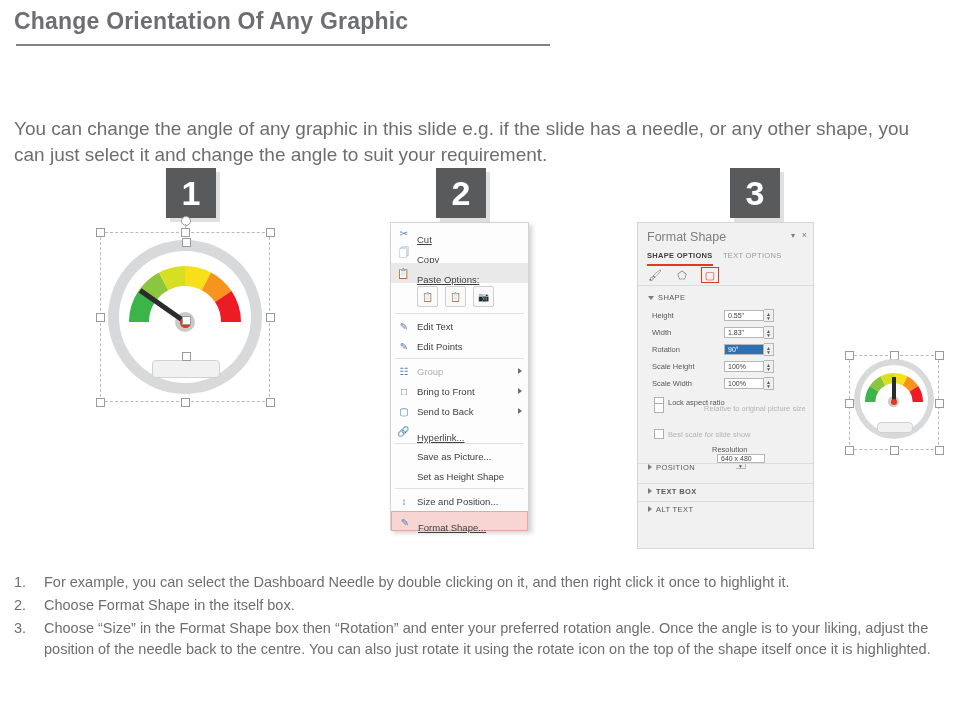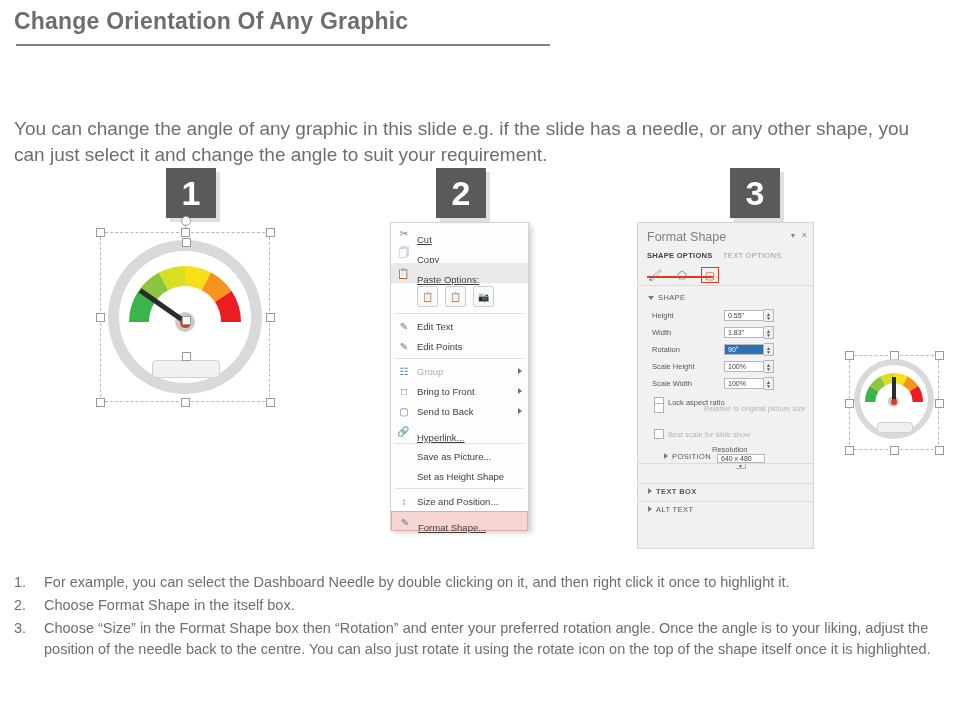--- a/index.html
+++ b/index.html
@@ -74,21 +74,21 @@
 
   
   .pane{
     position:absolute;left:637px;top:222px;width:175px;height:325px;
     background:#f1f1f1;border:1px solid #d5d5d5;font-size:8px;color:#58585a;
   }
   .pane-title{position:absolute;left:9px;top:7px;font-size:12.5px;color:#7f7f7f;}
   .pane-close{position:absolute;right:6px;top:7px;font-size:9px;color:#7f7f7f;}
   .pane-caret{position:absolute;right:18px;top:8px;font-size:8px;color:#7f7f7f;}
   .pane-tabs{position:absolute;left:9px;top:28px;font-size:7.5px;letter-spacing:.3px;}
-  .pane-tabs .on{color:#404041;font-weight:bold;border-bottom:2px solid #e03a1e;padding-bottom:16px;}
+  .pane-tabs .on{color:#404041;font-weight:bold;border-bottom:2px solid #e03a1e;padding-bottom:4px;}
   .pane-tabs .off{color:#9b9b9b;margin-left:8px;}
   .pane-iconrow{position:absolute;left:9px;top:44px;display:flex;gap:11px;align-items:center;}
   .pane-iconrow .pi{width:16px;height:14px;display:flex;align-items:center;justify-content:center;color:#6d6e71;font-size:11px;}
   .pane-iconrow .pi.active{border:1px solid #e03a1e;color:#e03a1e;}
   .pane-div{position:absolute;left:0;width:100%;height:1px;background:#dcdcdc;}
   .sect{position:absolute;font-size:7.5px;letter-spacing:.4px;color:#58585a;}
   .tri{display:inline-block;width:0;height:0;border-left:4px solid #7a7a7a;
        border-top:3px solid transparent;border-bottom:3px solid transparent;margin-right:4px;}
   .tri.down{border-left:3px solid transparent;border-right:3px solid transparent;
             border-top:4px solid #7a7a7a;border-bottom:0;vertical-align:middle;}
@@ -303,21 +303,21 @@
 
   <div class="frow dim" style="top:222px;left:28px;flex-direction:column;">
     <span class="flabel" style="width:58px;">Resolution</span>
     <span class="fbox wide">640 x 480</span>
     <span class="spin">
         <span>▼</span>
       </span>
   </div>
 
   <div class="pane-div" style="top:240px;"></div>
-  <div class="sect" style="left:10px;top:229px;margin-left:16px;">
+  <div class="sect" style="left:10px;top:240px;">
     <span class="tri"></span><span>POSITION</span>
   </div>
   <div class="pane-div" style="top:260px;"></div>
   <div class="sect" style="left:10px;top:264px;font-weight:bold;">
     <span class="tri"></span><span>TEXT BOX</span>
   </div>
   <div class="pane-div" style="top:278px;"></div>
   <div class="sect" style="left:10px;top:282px;">
     <span class="tri"></span><span>ALT TEXT</span>
   </div>

